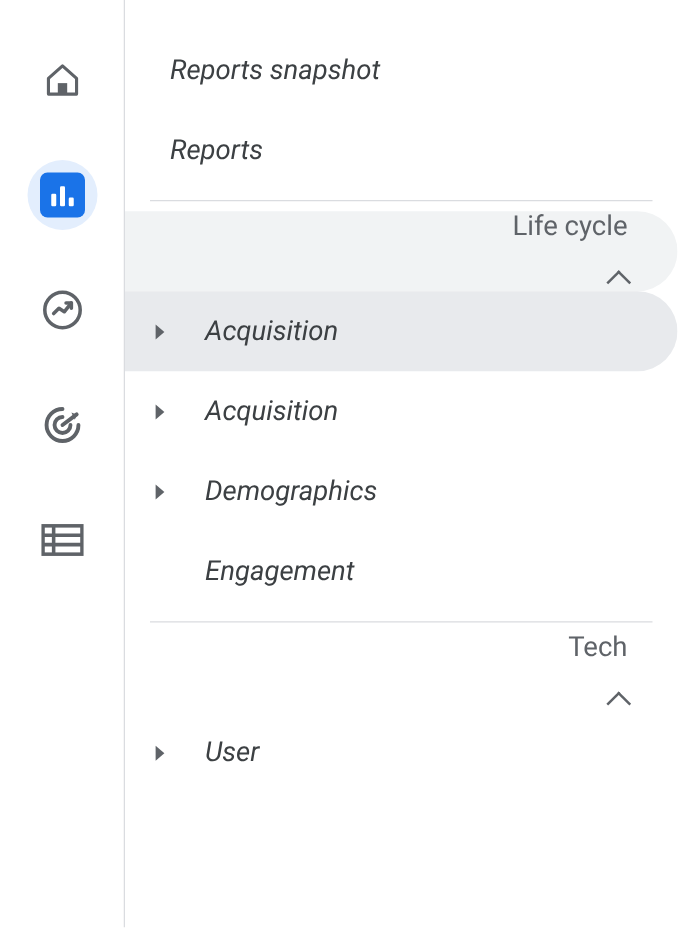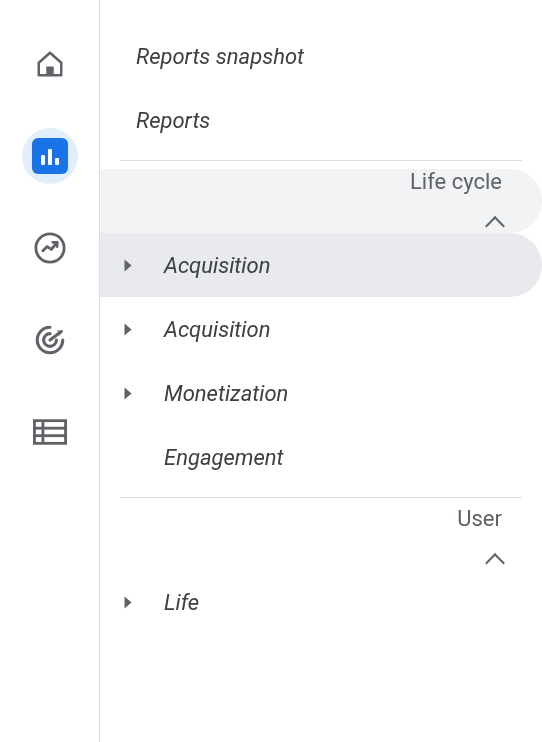--- a/index.html
+++ b/index.html
@@ -198,32 +198,32 @@
     <span>Acquisition</span>
   </div>
 
   <div class="nav-item with-arrow">
     <div class="expand-arrow"></div>
     <span>Acquisition</span>
   </div>
 
   <div class="nav-item with-arrow">
     <div class="expand-arrow"></div>
-    <span>Monetization</span>
+    <span>Demographics</span>
   </div>
 
   <div class="nav-item" style="padding-left:64px">
     <span>Engagement</span>
   </div>
 
   <div class="divider"></div>
 
   <div class="section-header">
+    <span>Tech</span>
+    <div class="chevron-up"></div>
+  </div>
+
+
+  <div class="nav-item with-arrow">
+    <div class="expand-arrow"></div>
     <span>User</span>
-    <div class="chevron-up"></div>
-  </div>
-
-
-  <div class="nav-item with-arrow">
-    <div class="expand-arrow"></div>
-    <span>Life</span>
   </div>
 </div>
 
 </body></html>

